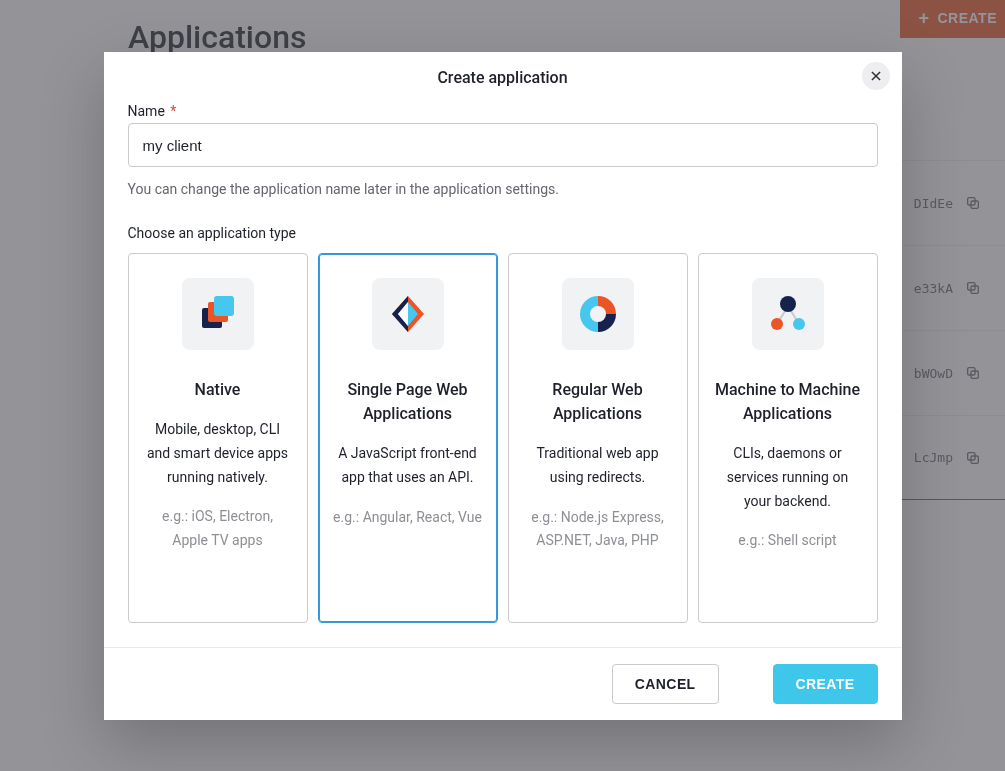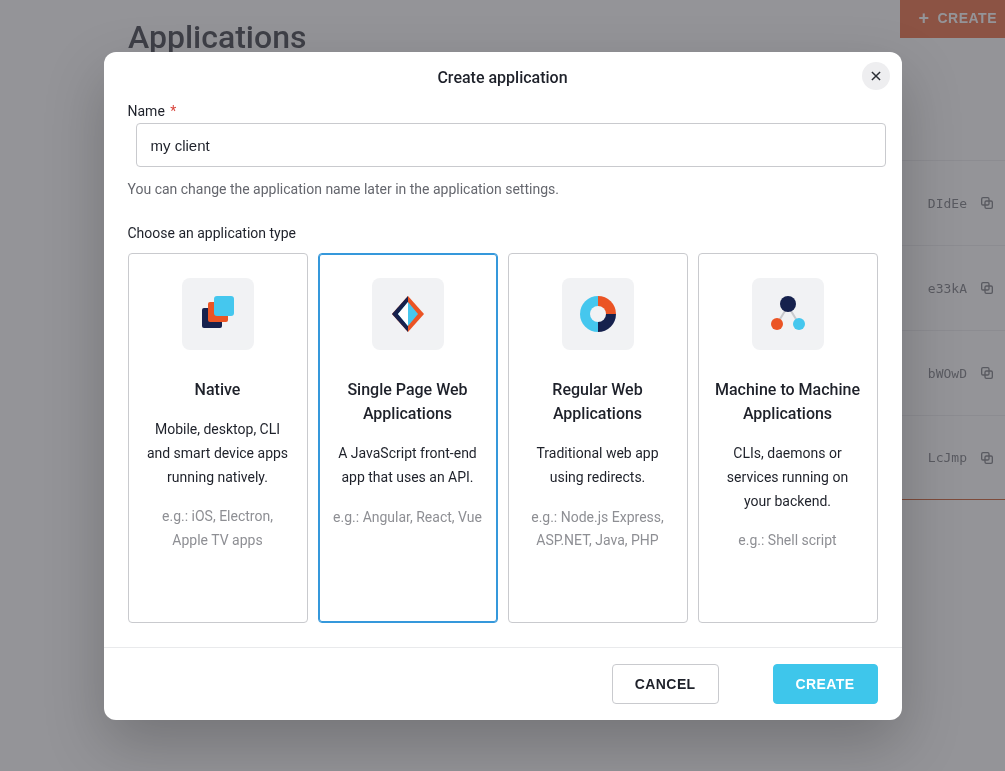--- a/index.html
+++ b/index.html
@@ -55,21 +55,21 @@
       top: 160px;
       width: 105px;
     }
     .bg-row {
       display: flex;
       align-items: center;
       justify-content: flex-end;
       gap: 12px;
       height: 85px;
       border-top: 1px solid #e9eaec;
-      padding-right: 10px;
+      padding-right: 24px;
       font-family: ui-monospace, Menlo, monospace;
       font-size: 13px;
       color: #65676e;
     }
     .bg-row:last-child { border-bottom: 1px solid #c2410c; }
     .copy-icon {
       width: 16px;
       height: 16px;
       color: #65676e;
     }
@@ -80,21 +80,21 @@
       background: rgba(82, 83, 88, 0.62);
     }
 
     .modal {
       position: absolute;
       top: 52px;
       left: 50%;
       transform: translateX(-50%);
       width: 798px;
       background: #fff;
-      border-radius: 12px;
+      border-radius: 0;
       box-shadow: 0 24px 60px rgba(0,0,0,0.22);
       display: flex;
       flex-direction: column;
     }
     .modal-head {
       position: relative;
       padding: 16px 24px 8px;
       text-align: center;
     }
     .modal-title {
@@ -129,21 +129,20 @@
     .req { color: #d9453d; margin-left: 2px; }
 
     .text-input {
       width: 100%;
       height: 44px;
       border: 1px solid #c9cace;
       border-radius: 4px;
       padding: 0 14px;
       font-size: 15px;
       color: #1e212a;
-      margin-left: 8px;
     }
     .hint {
       margin-top: 14px;
       font-size: 14px;
       color: #65676e;
     }
 
     .section-label {
       margin-top: 28px;
       font-size: 14px;

